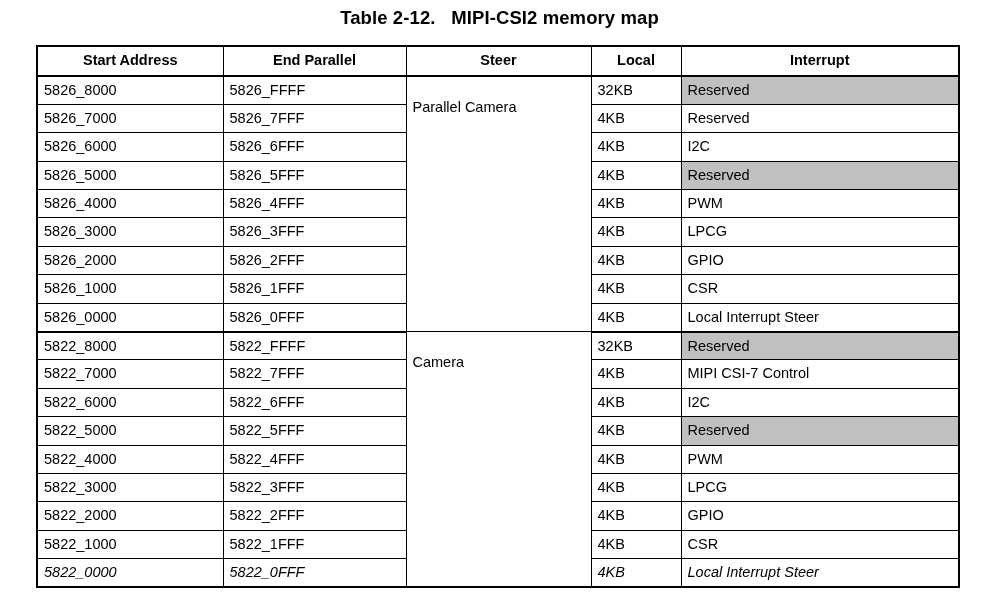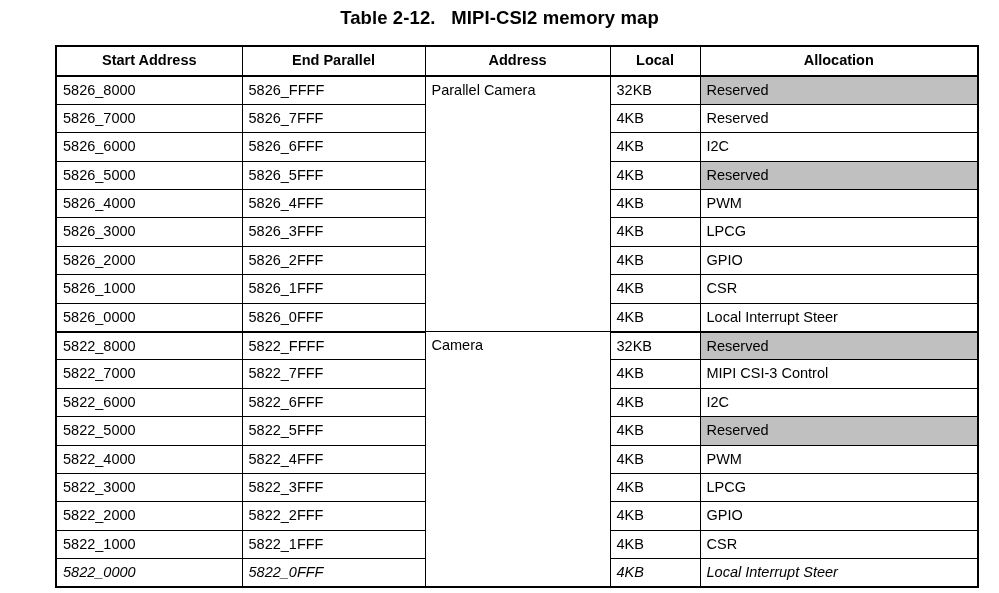--- a/index.html
+++ b/index.html
@@ -25,21 +25,21 @@
     text-align: center;
     font-size: 18.5px;
     font-weight: bold;
     letter-spacing: 0.1px;
     padding-top: 7px;
     line-height: 1.2;
     white-space: pre;
   }
   .table-wrap {
     position: absolute;
-    left: 55px;
+    left: 36px;
     top: 45px;
     width: 922px;
   }
   table.memmap {
     border-collapse: collapse;
     table-layout: fixed;
     width: 922px;
     border: 2.5px solid #000000;
   }
   table.memmap col.c-start  { width: 186px; }
@@ -67,21 +67,21 @@
     border-bottom: 2.5px solid #000000;
   }
   table.memmap td {
     height: 28.4px;
     text-align: left;
     padding-left: 6px;
     padding-top: 6px;
   }
   table.memmap td.region-cell {
     vertical-align: top;
-    padding-top: 6px;
+    padding-top: 23px;
   }
   table.memmap tr.group-end > td {
     border-bottom: 2.5px solid #000000;
   }
   td.shaded {
     background: #c0c0c0;
   }
   
   table.memmap tr > th:first-child,
   table.memmap tr > td:first-child { border-left: 2.5px solid #000000; }
@@ -103,23 +103,23 @@
         <col class="c-start">
         <col class="c-end">
         <col class="c-region">
         <col class="c-size">
         <col class="c-alloc">
       </colgroup>
       <thead>
         <tr>
           <th>Start Address</th>
           <th>End Parallel</th>
-          <th>Address</th>
+          <th>Steer</th>
           <th>Local</th>
-          <th>Allocation</th>
+          <th>Interrupt</th>
         </tr>
       </thead>
       <tbody id="table-body">
           <tr>
             <td>5826_8000</td>
             <td>5826_FFFF</td>
             <td class="region-cell" rowspan="9">Parallel Camera</td>
             <td>32KB</td>
             <td class="shaded">Reserved</td>
           </tr>
@@ -175,21 +175,21 @@
             <td>5822_8000</td>
             <td>5822_FFFF</td>
             <td class="region-cell" rowspan="9">Camera</td>
             <td>32KB</td>
             <td class="shaded">Reserved</td>
           </tr>
           <tr>
             <td>5822_7000</td>
             <td>5822_7FFF</td>
             <td>4KB</td>
-            <td>MIPI CSI-3 Control</td>
+            <td>MIPI CSI-7 Control</td>
           </tr>
           <tr>
             <td>5822_6000</td>
             <td>5822_6FFF</td>
             <td>4KB</td>
             <td>I2C</td>
           </tr>
           <tr>
             <td>5822_5000</td>
             <td>5822_5FFF</td>

